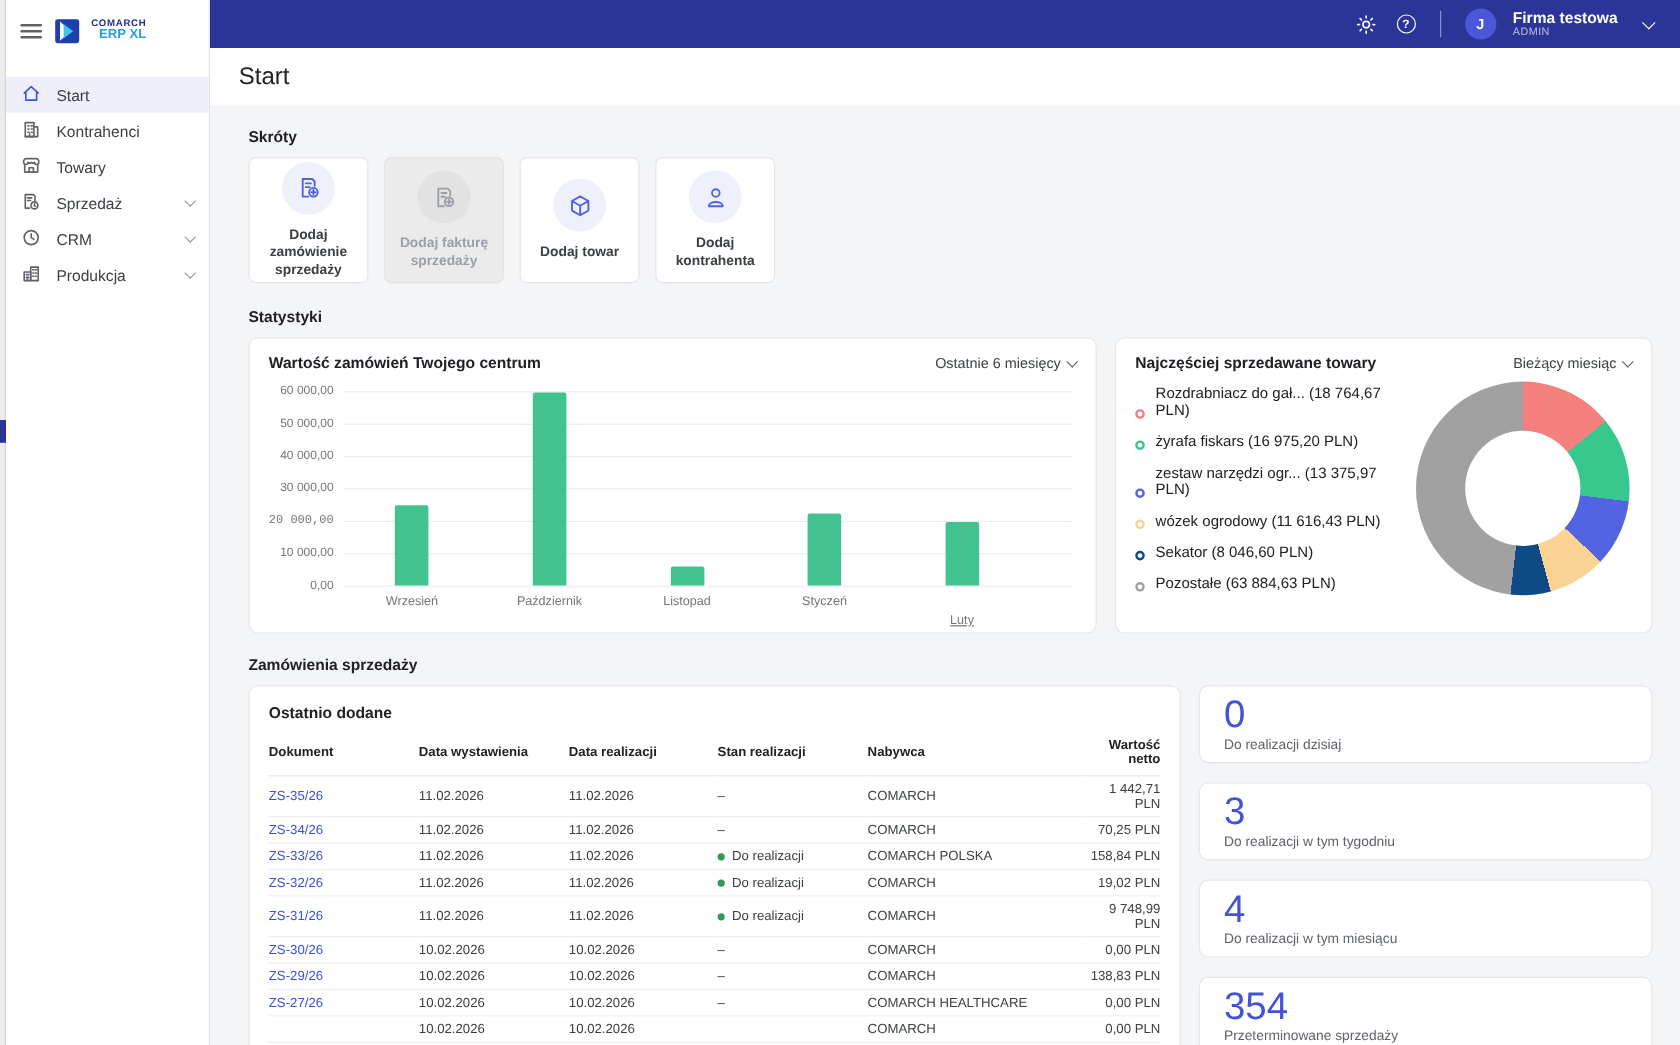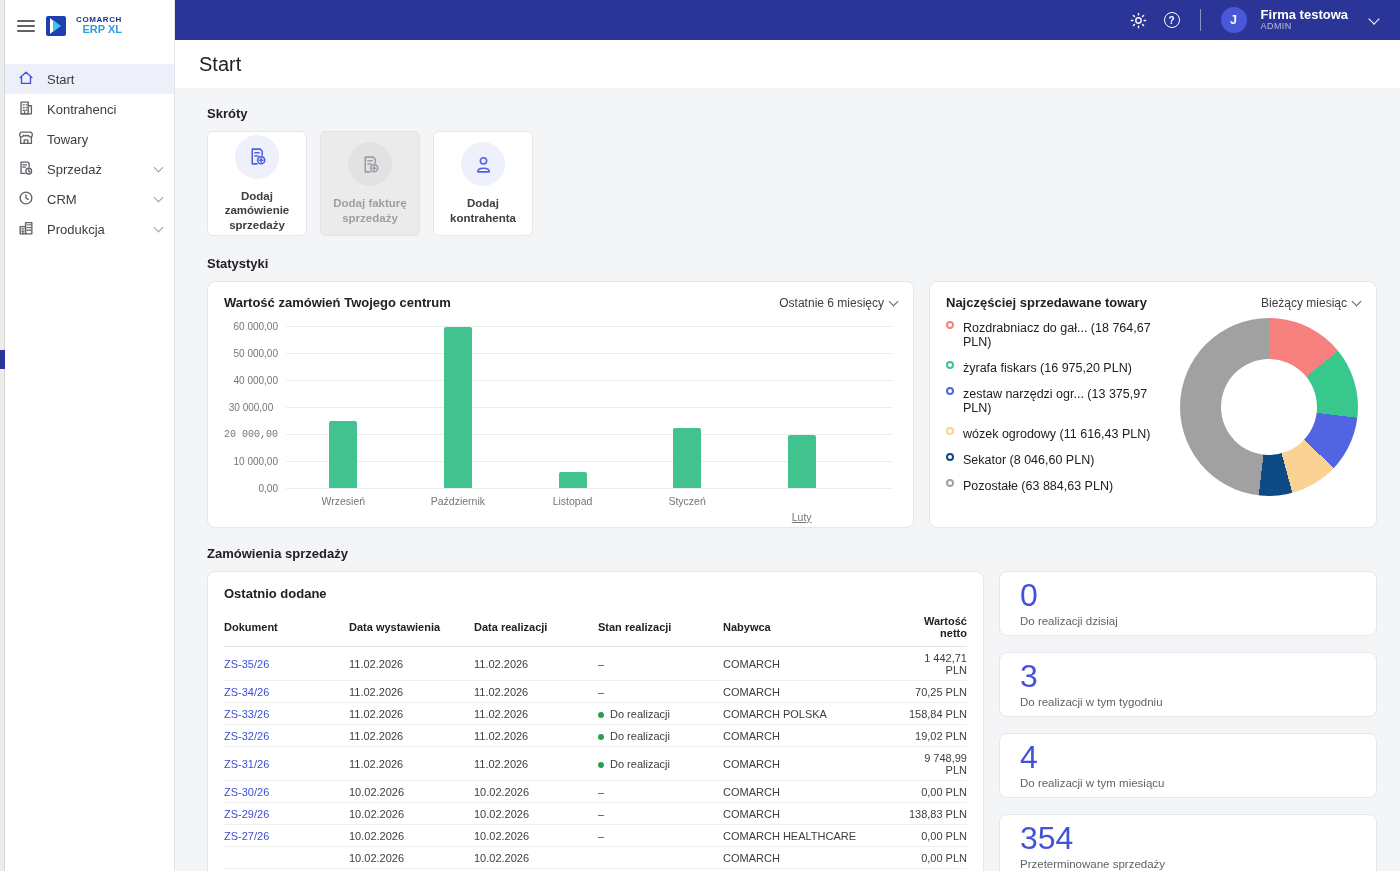--- a/index.html
+++ b/index.html
@@ -64,21 +64,21 @@
   #donut-card { width:448px; height:247px; }
 
   #bar-chart { position:relative; height:196px; margin:2px 20px 0 16px; }
   .gridline { position:absolute; left:62px; right:0; height:1px; background:#ededed; }
   .ytick { position:absolute; width:54px; text-align:right; font-size:10px; color:#757575; transform:translateY(-50%); }
   .bar { position:absolute; width:28px; background:#42c28e; border-radius:2px 2px 0 0; }
   .cat-label { position:absolute; font-size:10.5px; color:#757575; text-align:center; transform:translateX(-50%); }
 
   #donut-body { display:flex; align-items:center; padding:2px 18px 0 16px; }
   #legend { flex:1; display:flex; flex-direction:column; gap:12px; }
-  .legend-item { display:flex; align-items:flex-start; gap:9px; font-size:12.5px; color:#202124; }
+  .legend-item { display:flex; align-items:flex-end; gap:9px; font-size:12.5px; color:#202124; }
   .legend-ring { width:8px; height:8px; border-radius:50%; border:2.4px solid; flex:0 0 8px; }
   #donut { position:relative; width:178px; height:178px; border-radius:50%; margin-left:6px; }
   #donut::after { content:""; position:absolute; left:41px; top:41px; width:96px; height:96px; background:#fff; border-radius:50%; }
 
   
   .orders-row { display:flex; gap:15px; margin-top:2px; }
   #table-card { width:777px; height:310px; padding:14px 16px 10px; }
   #table-title { font-size:13px; font-weight:600; color:#202124; }
   table { width:100%; border-collapse:collapse; margin-top:8px; }
   th { text-align:left; font-size:11px; font-weight:bold; color:#202124; padding:6px 0 7px; border-bottom:1px solid #e4e4e4; }
@@ -208,20 +208,28 @@
             <path d="M5 3 H12.5 L14.5 5 V8.5 M5 3 V17 H9.5 M7.5 6.5h4 M7.5 9.5h3" fill="none" stroke-width="1.5" stroke-linecap="round" stroke-linejoin="round" stroke="#9aa0a6"></path>
             <circle cx="13.5" cy="13.5" r="3.4" fill="none" stroke-width="1.5" stroke-linecap="round" stroke-linejoin="round" stroke="#9aa0a6"></circle>
             <path d="M13.5 11.8v3.4 M11.8 13.5h3.4" fill="none" stroke-width="1.5" stroke-linecap="round" stroke-linejoin="round" stroke="#9aa0a6"></path>
           </svg>
         </div>
         <div class="sc-label">Dodaj fakturę sprzedaży</div>
       </div>
       <div class="shortcut-card">
         <div class="sc-circle">
           <svg width="21" height="21" viewBox="0 0 20 20">
+            <path d="M10 2.5 L16.5 6.2 V13.8 L10 17.5 L3.5 13.8 V6.2 Z M10 10 L16.5 6.2 M10 10 L3.5 6.2 M10 10 V17.5" fill="none" stroke-width="1.5" stroke-linecap="round" stroke-linejoin="round" stroke="#5162e0"></path>
+          </svg>
+        </div>
+        <div class="sc-label">Dodaj towar</div>
+      </div>
+      <div class="shortcut-card">
+        <div class="sc-circle">
+          <svg width="21" height="21" viewBox="0 0 20 20">
             <circle cx="10" cy="6.5" r="3" fill="none" stroke-width="1.5" stroke-linecap="round" stroke-linejoin="round" stroke="#5162e0"></circle>
             <path d="M4.5 17 C4.5 12.5 15.5 12.5 15.5 17 Z" fill="none" stroke-width="1.5" stroke-linecap="round" stroke-linejoin="round" stroke="#5162e0"></path>
           </svg>
         </div>
         <div class="sc-label">Dodaj kontrahenta</div>
       </div>
     </div>
 
   <div class="section-label" style="margin-top:20px;">Statystyki</div>
   <div class="charts-row">
@@ -234,21 +242,21 @@
         </div>
       </div>
       <div id="bar-chart">
           <div class="gridline" style="top: 170px;"></div>
           <div class="ytick" style="top: 170px; left: 0px;">0,00</div>
           <div class="gridline" style="top: 143px;"></div>
           <div class="ytick" style="top: 143px; left: 0px;">10 000,00</div>
           <div class="gridline" style="top: 116px;"></div>
           <div class="ytick" style="top: 116px; left: 0px; font-family: Liberation Mono, monospace;">20 000,00</div>
           <div class="gridline" style="top: 89px;"></div>
-          <div class="ytick" style="top: 89px; left: 0px; text-align: center;">30 000,00</div>
+          <div class="ytick" style="top: 89px; left: 0px;">30 000,00</div>
           <div class="gridline" style="top: 62px;"></div>
           <div class="ytick" style="top: 62px; left: 0px;">40 000,00</div>
           <div class="gridline" style="top: 35px;"></div>
           <div class="ytick" style="top: 35px; left: 0px;">50 000,00</div>
           <div class="gridline" style="top: 8px;"></div>
           <div class="ytick" style="top: 8px; left: 0px;">60 000,00</div>
           <div class="bar" title="Wrzesień" style="left: 105.3px; top: 103.04px; height: 66.96px; background: rgb(66, 194, 142);"></div>
           <div class="cat-label" style="left: 119.3px; top: 177px;">Wrzesień</div>
           <div class="bar" title="Październik" style="left: 219.9px; top: 9.08px; height: 160.92px; background: rgb(66, 194, 142);"></div>
           <div class="cat-label" style="left: 233.9px; top: 177px;">Październik</div>

